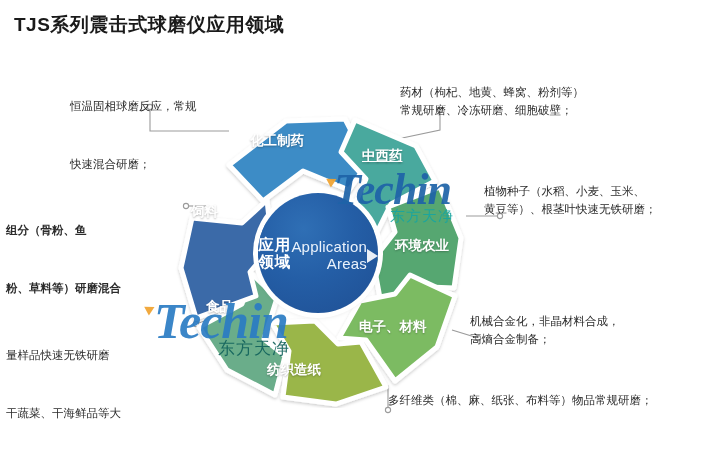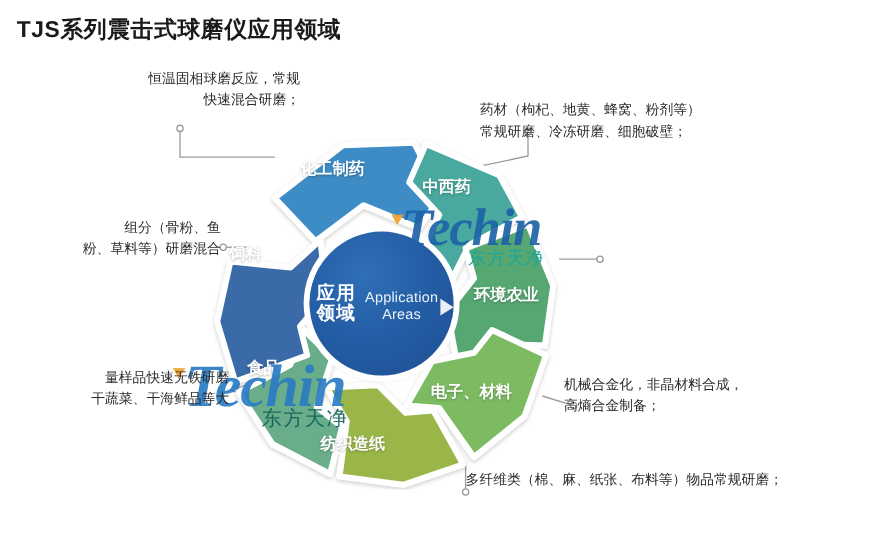--- a/index.html
+++ b/index.html
@@ -48,40 +48,40 @@
     border-radius: 50%;
     background: radial-gradient(circle at 38% 30%, #2f6fb5 0%, #245ea6 45%, #1f4f93 100%);
     box-shadow: 0 0 0 5px #ffffff, 0 2px 6px rgba(0,0,0,.25);
     display: flex;
     flex-direction: row;
     align-items: center;
     justify-content: center;
     text-align: center;
   }
   .hub-cn { color: #fff; font-size: 15.5px; font-weight: bold; letter-spacing: 1px; line-height: 1.1; }
-  .hub-en { color: #eaf2fb; font-size: 12px; margin-top: 3px; letter-spacing: .2px; }
+  .hub-en { color: #eaf2fb; font-size: 15px; margin-top: 3px; letter-spacing: .2px; text-align: right; }
   .hub-play {
     margin-top: 6px;
     width: 0; height: 0;
     border-left: 11px solid rgba(255,255,255,.9);
     border-top: 7px solid transparent;
     border-bottom: 7px solid transparent;
   }
 
   
   .callout {
     position: absolute;
     font-size: 11.5px;
     color: #2b2b2b;
     line-height: 1.55;
     white-space: nowrap;
   }
   .callout .ln { display: block; }
   .callout.right .ln { text-align: left; }
-  .callout.left  .ln { text-align: right; }
+  .callout.left  .ln { text-align: left; margin-top: 40px; }
 
   
   #leaders { position: absolute; left: 0; top: 0; width: 726px; height: 450px; pointer-events: none; }
 
   
   .wm { position: absolute; pointer-events: none; user-select: none; }
   .wm .tech {
     font-family: "Liberation Serif", "DejaVu Serif", serif;
     font-style: italic;
     font-weight: bold;
@@ -166,21 +166,21 @@
 
         <path d="M223 279 L173 296 L120 289 L126 243 L109 215 L152 213 L175 236 L198 234 Z" fill="#9ab648"></path>
 
         <path d="M112 287 L64 262 L36 219 L79 196 L89 166 L114 190 L101 231 L122 248 Z" fill="#6aad8a"></path>
 
         <path d="M33 210 L18 160 L29 110 L79 115 L104 92 L109 138 L87 164 L93 188 Z" fill="#3b6aa8"></path>
       </g>
     </svg>
 
     <span class="seg-label" style="left:87px;  top:24px;text-align:right;">化工制药</span>
-    <span class="seg-label" style="left:189px; top:39px;">中西药</span>
+    <span class="seg-label" style="left:199px; top:39px;text-decoration:underline;">中西药</span>
     <span class="seg-label" style="left:232px; top:129px;">环境农业</span>
     <span class="seg-label" style="left:196px; top:210px;">电子、材料</span>
     <span class="seg-label" style="left:104px; top:253px;">纺织造纸</span>
     <span class="seg-label" style="left:43px;  top:190px;">食品</span>
     <span class="seg-label" style="left:28px;  top:95px;">饲料</span>
   </div>
 
   <div class="hub">
     <div class="hub-cn">应用领域</div>
     <div class="hub-en">Application Areas</div>
@@ -202,33 +202,37 @@
   <div class="callout left" style="left:70px; top:58px; width:180px;">
     <span class="ln">恒温固相球磨反应，常规</span>
     <span class="ln">快速混合研磨；</span>
   </div>
 
   <div class="callout right" style="left:400px; top:84px;">
     <span class="ln">药材（枸杞、地黄、蜂窝、粉剂等）</span>
     <span class="ln">常规研磨、冷冻研磨、细胞破壁；</span>
   </div>
 
+  <div class="callout right" style="left:484px; top:183px;">
+    <span class="ln">植物种子（水稻、小麦、玉米、</span>
+    <span class="ln">黄豆等）、根茎叶快速无铁研磨；</span>
+  </div>
 
   <div class="callout right" style="left:470px; top:313px;">
     <span class="ln">机械合金化，非晶材料合成，</span>
     <span class="ln">高熵合金制备；</span>
   </div>
 
   <div class="callout right" style="left:388px; top:392px;">
     <span class="ln">多纤维类（棉、麻、纸张、布料等）物品常规研磨；</span>
   </div>
 
   <div class="callout left" style="left:6px; top:307px; width:185px;">
     <span class="ln">量样品快速无铁研磨</span>
     <span class="ln">干蔬菜、干海鲜品等大</span>
   </div>
 
-  <div class="callout left" style="left:6px; top:182px; width:178px;">
+  <div class="callout left" style="left:6px; top:182px; width:178px;font-weight:bold;">
     <span class="ln">组分（骨粉、鱼</span>
     <span class="ln">粉、草料等）研磨混合</span>
   </div>
 
 </div>
 
 </body></html>

